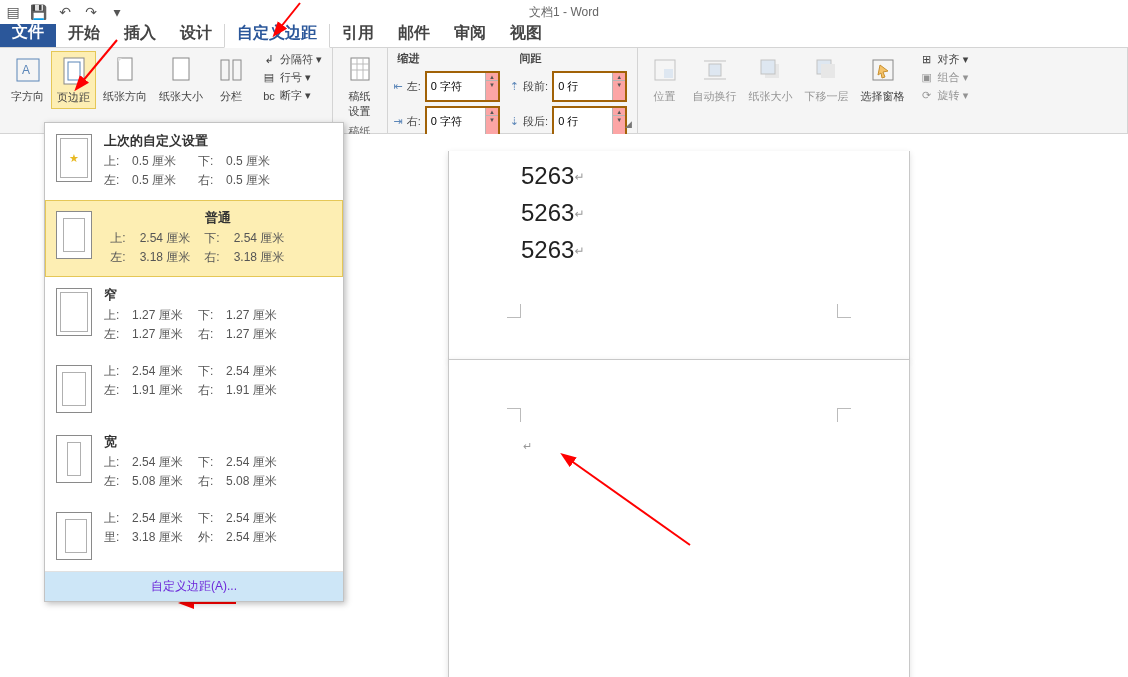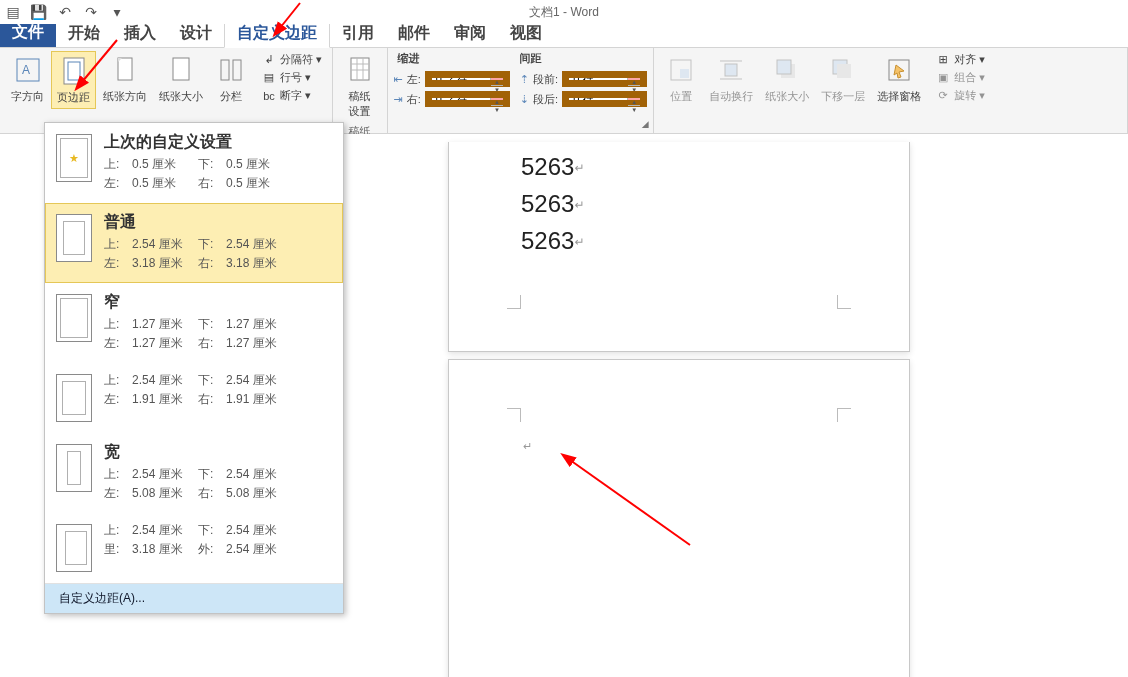--- a/index.html
+++ b/index.html
@@ -24,51 +24,51 @@
 .ribbon-body { display: flex; flex: 1; align-items: flex-start; gap: 2px; }
 .big-btn { display: flex; flex-direction: column; align-items: center; justify-content: flex-start; padding: 3px 5px; font-size: 11px; color: #444; gap: 3px; min-width: 40px; }
 .big-btn .icon { width: 32px; height: 32px; display: flex; align-items: center; justify-content: center; }
 .big-btn.active { background: #fdeeb3; border: 1px solid #e5c757; }
 .small-stack { display: flex; flex-direction: column; gap: 1px; font-size: 11px; color: #444; }
 .small-item { display: flex; align-items: center; gap: 4px; padding: 1px 4px; white-space: nowrap; }
 .small-item .ic { width: 14px; height: 14px; display: inline-flex; align-items: center; justify-content: center; font-size: 11px; }
 
 .indent-row { display: flex; align-items: center; gap: 4px; font-size: 11px; color: #444; padding: 1px 0; }
 .indent-label { width: 30px; font-size: 11px; color: #444; font-weight: bold; padding-bottom: 2px; text-align: center; }
-.spin { display: inline-flex; border: 7px solid #a16207; height: 16px; background: #fca5a5; }
+.spin { display: inline-flex; border: 2px solid #a16207; height: 31px; background: #fca5a5; }
 .spin input { width: 58px; border: none; font-size: 11px; padding: 0 4px; outline: none; }
 .spin-btns { display: flex; flex-direction: column; border-left: 1px solid #b5b5b5; }
 .spin-btns span { width: 12px; height: 8px; font-size: 6px; line-height: 8px; text-align: center; color: #555; border-bottom: 1px solid #b5b5b5; }
 .spin-btns span:last-child { border-bottom: none; }
 .dlauncher { position: absolute; right: 2px; bottom: 2px; width: 12px; height: 12px; font-size: 9px; color: #777; text-align: center; }
 
 
 .dropdown { position: absolute; left: 44px; top: 122px; width: 300px; background: #fff; border: 1px solid #c3c3c3; box-shadow: 2px 2px 6px rgba(0,0,0,0.25); z-index: 100; font-size: 12px; }
 .dd-item { display: flex; padding: 8px 10px 10px; gap: 12px; border: 1px solid transparent; }
-.dd-item.hover { background: #fdeeb3; border: 1px solid #e5c757; }
+.dd-item.hover { background: #fdeeb3; border: 1px solid #e5c757; text-align: center; }
 .dd-thumb { width: 36px; height: 48px; border: 1px solid #8a8a8a; background: #fff; position: relative; margin-top: 2px; }
 .dd-thumb::before { content: ""; position: absolute; border: 1px solid #b0b0b0; }
 .th-last::before { left: 3px; right: 3px; top: 3px; bottom: 3px; }
 .th-normal::before { left: 6px; right: 6px; top: 6px; bottom: 6px; }
 .th-narrow::before { left: 3px; right: 3px; top: 3px; bottom: 3px; }
 .th-moderate::before { left: 5px; right: 5px; top: 6px; bottom: 6px; }
 .th-wide::before { left: 10px; right: 10px; top: 6px; bottom: 6px; }
 .th-mirror::before { left: 8px; right: 4px; top: 6px; bottom: 6px; }
 .th-last .star { position: absolute; left: 50%; top: 50%; transform: translate(-50%,-50%); color: #e8b923; font-size: 11px; }
 .dd-text { flex: 1; }
-.dd-title { font-weight: bold; color: #333; margin-bottom: 3px; font-size: 16px; }
+.dd-title { font-weight: bold; color: #333; margin-bottom: 3px; font-size: 13px; }
 .dd-grid { display: grid; grid-template-columns: 28px 66px 28px 66px; row-gap: 2px; font-size: 12px; color: #555; }
 .dd-grid span { white-space: nowrap; }
-.dd-footer { border-top: 1px solid #e1e1e1; padding: 6px 14px; color: #0f172a; font-size: 12px; background: #cde6f7; }
+.dd-footer { border-top: 1px solid #e1e1e1; padding: 6px 14px; color: #6d28d9; font-size: 12px; background: #cde6f7; text-align: center; }
 .dd-footer:hover, .dd-footer.hl { background: #cde6f7; }
 
 
 .canvas { position: absolute; left: 0; top: 134px; right: 0; bottom: 0; background: #fff; }
 .page { position: absolute; background: #fff; border: 1px solid #c8c8c8; box-shadow: 0 2px 6px rgba(0,0,0,0.12); }
-.page1 { left: 448px; top: 8px; width: 462px; height: 210px; border-top: none; }
+.page1 { left: 448px; top: 17px; width: 462px; height: 210px; border-top: none; }
 .page2 { left: 448px; top: 225px; width: 462px; height: 340px; }
 .doc-text { font-family: "Times New Roman", serif; font-size: 24px; color: #222; line-height: 1.55; padding-left: 72px; padding-top: 6px; }
 .pm { font-size: 12px; color: #999; vertical-align: middle; }
 .crop { position: absolute; width: 14px; height: 14px; }
 .crop.bl { border-left: 1px solid #bbb; border-bottom: 1px solid #bbb; transform: rotate(180deg); }
 .crop.br { border-right: 1px solid #bbb; border-bottom: 1px solid #bbb; transform: rotate(180deg); }
 .crop.tl { border-left: 1px solid #bbb; border-top: 1px solid #bbb; transform: rotate(180deg);}
 .crop.tr { border-right: 1px solid #bbb; border-top: 1px solid #bbb; transform: rotate(180deg);}
 
 

